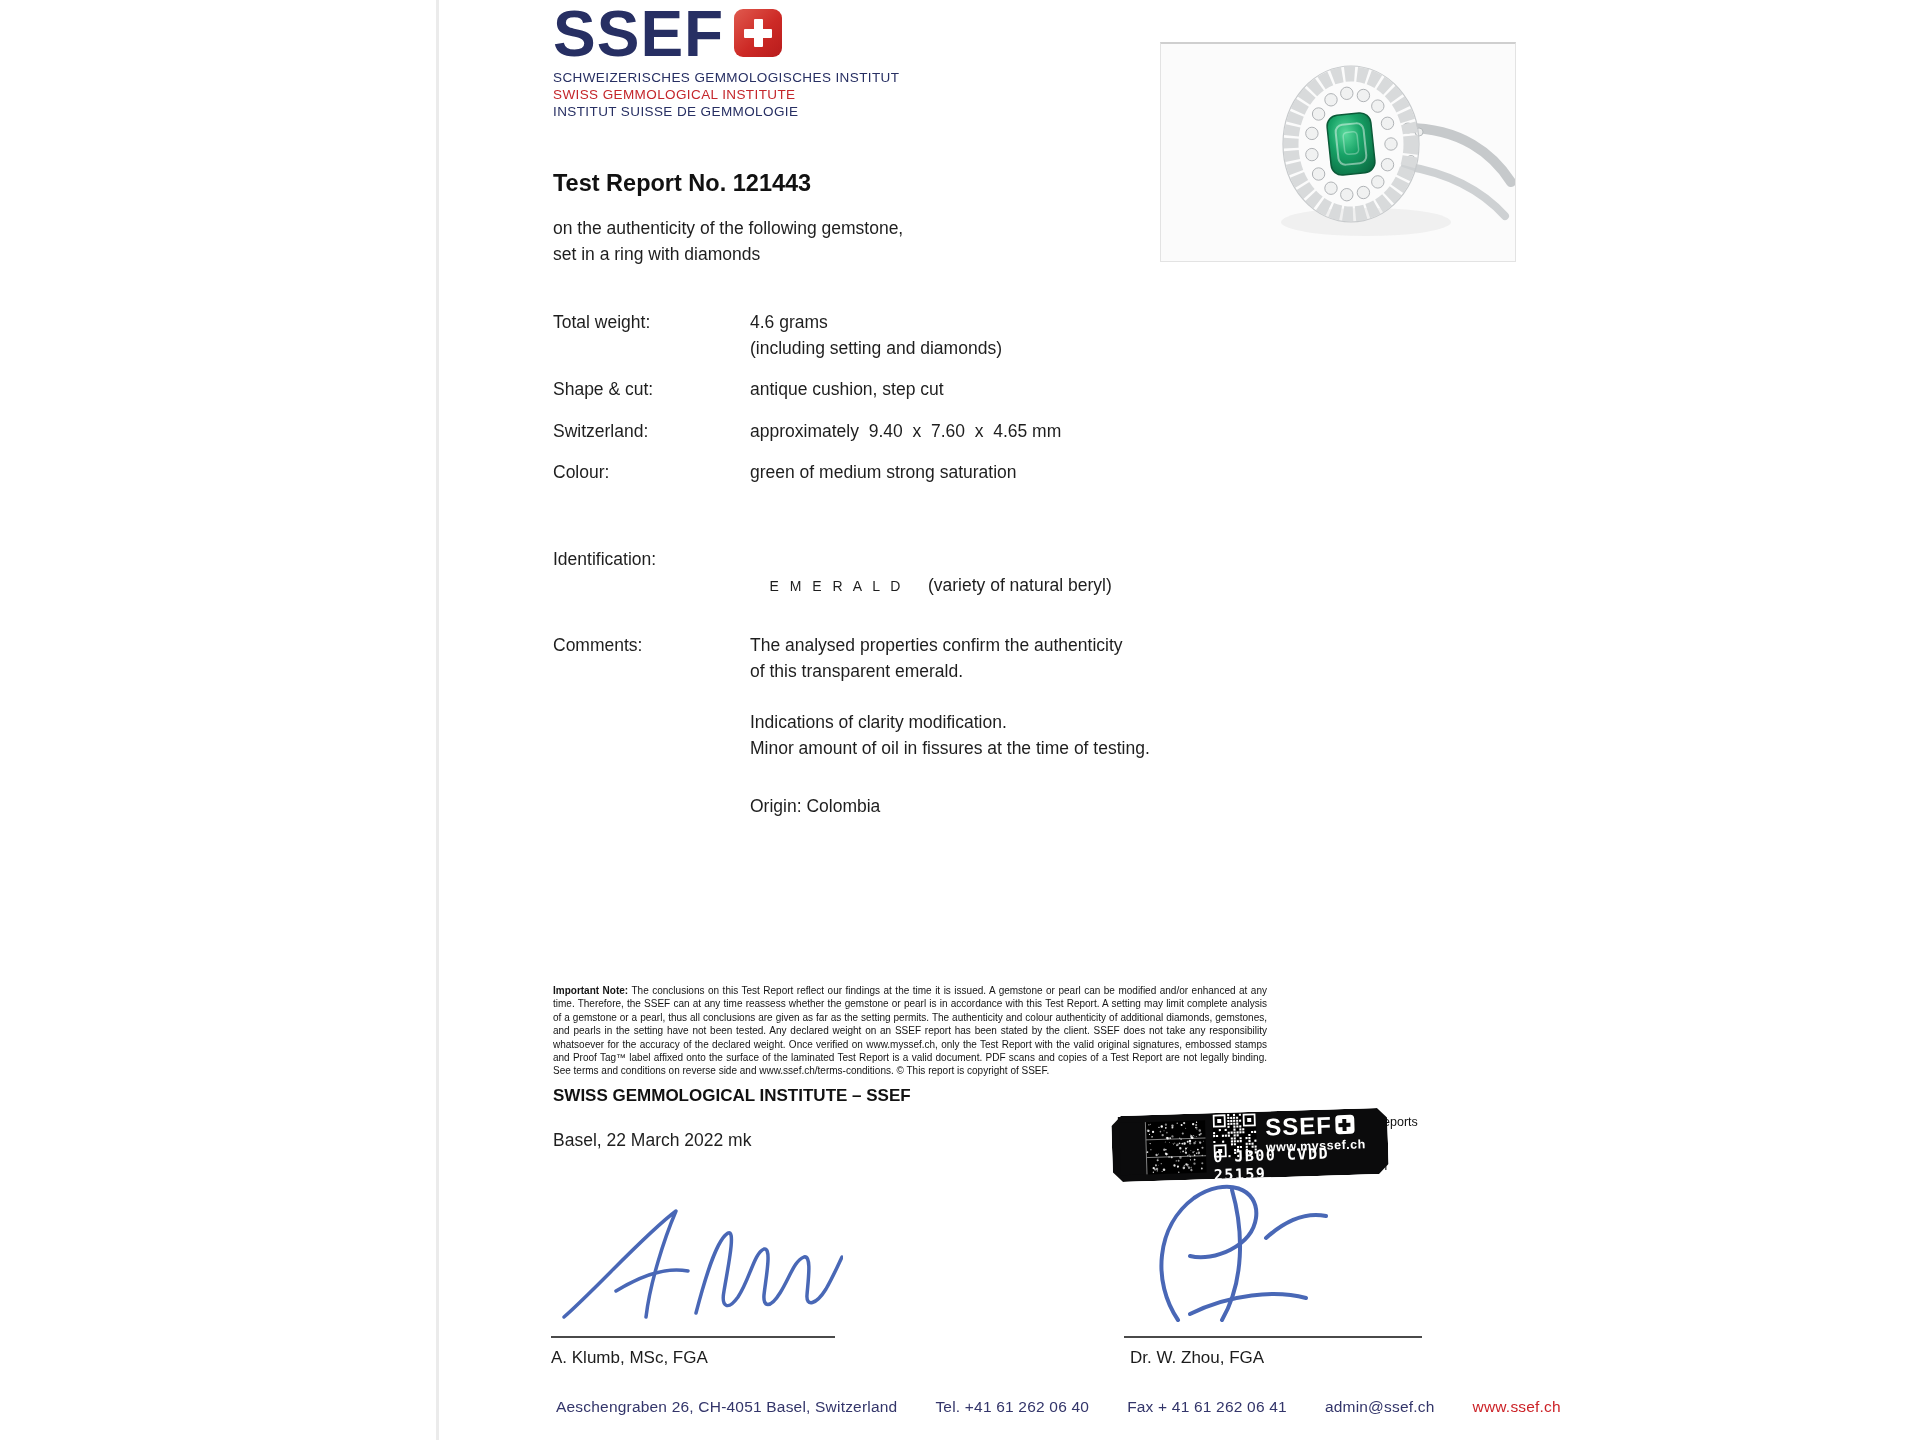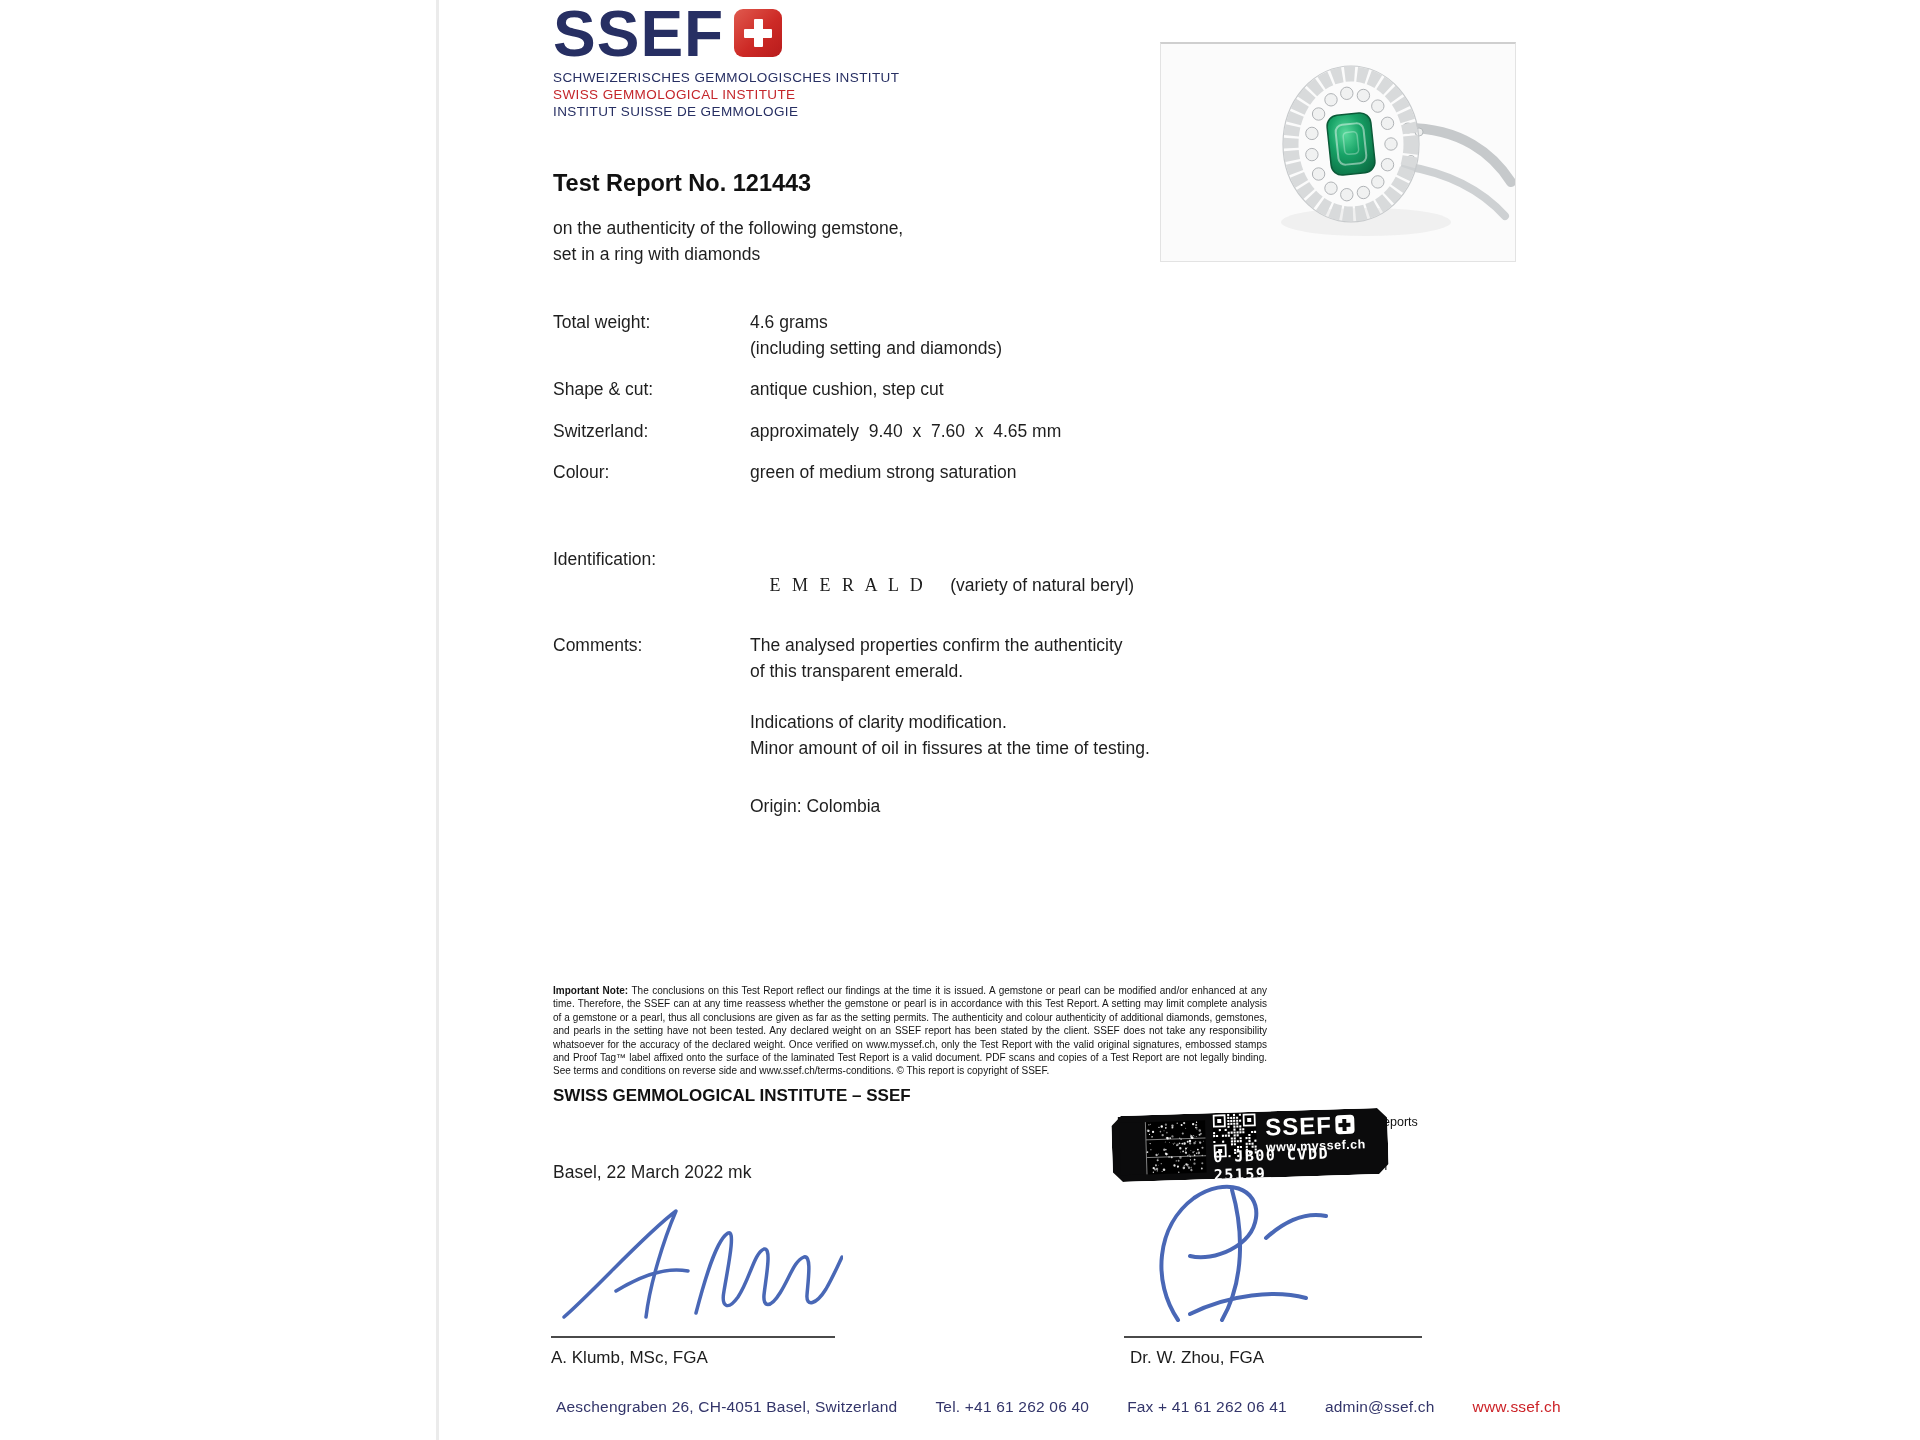--- a/index.html
+++ b/index.html
@@ -13,30 +13,30 @@
   .logo-cross{width:48px;height:48px;border-radius:9px;background:linear-gradient(135deg,#e05a4e 0%,#cd2a26 55%,#b81c1c 100%);position:relative;margin-top:1px;}
   .logo-cross .h{position:absolute;left:10px;top:19.5px;width:28px;height:9px;background:#fff;border-radius:1px;}
   .logo-cross .v{position:absolute;left:19.5px;top:10px;width:9px;height:28px;background:#fff;border-radius:1px;}
   .tagline{font-size:13.5px;letter-spacing:.4px;line-height:17px;font-weight:500;}
   .tl-navy{color:#272f63;} .tl-red{color:#c4262b;}
   
   .title{font-size:23.5px;font-weight:700;color:#111;}
   .body-line{font-size:17.5px;line-height:26px;white-space:pre-wrap;color:#1e1e1e;}
   .lbl{left:553px;}
   .val{left:750px;}
-  .emerald-word{letter-spacing:3.5px;font-weight:500;font-size:18px;font-family:Liberation Serif, serif;}
+  .emerald-word{letter-spacing:3.5px;font-weight:500;font-size:14px;}
   .emerald-note{margin-left:24px;letter-spacing:0;}
   
   .photo{left:1160px;top:42px;width:356px;height:220px;background:#fbfbfb;
          border:1px solid #e3e3e3;border-top:2px solid #cfcfcf;box-sizing:border-box;}
   
   .note{left:553px;top:984px;width:714px;font-size:10px;line-height:13.4px;color:#141414;text-align:justify;}
   .note b{font-weight:700;}
   .institute{font-size:17px;font-weight:700;color:#111;}
-  .dateline{font-size:17.5px;margin-top:32px;}
+  .dateline{font-size:17.5px;}
   
   .verify{left:1117px;top:1086px;font-size:12.5px;line-height:14.5px;color:#111;white-space:pre-wrap;}
   .verify b{font-weight:700;}
   .sticker{left:1112px;top:1112px;width:276px;height:66px;background:#0b0b0c;transform:rotate(-1.8deg);
            clip-path:polygon(10px 0,266px 0,276px 10px,276px 56px,266px 66px,10px 66px,0 56px,0 10px);
            display:flex;align-items:center;gap:7px;padding:0 8px;box-sizing:border-box;}
   .st-right{display:grid;grid-template-columns:46px auto;grid-template-rows:25px 15px 20px;column-gap:7px;align-items:center;}
   .st-qr{grid-column:1;grid-row:1/3;}
   .st-brand{grid-column:2;grid-row:1;color:#fff;font-weight:700;font-size:24px;letter-spacing:1px;display:flex;align-items:center;gap:3px;line-height:24px;}
   .st-cross{display:inline-block;width:19px;height:19px;background:#fff;border-radius:4px;position:relative;}

